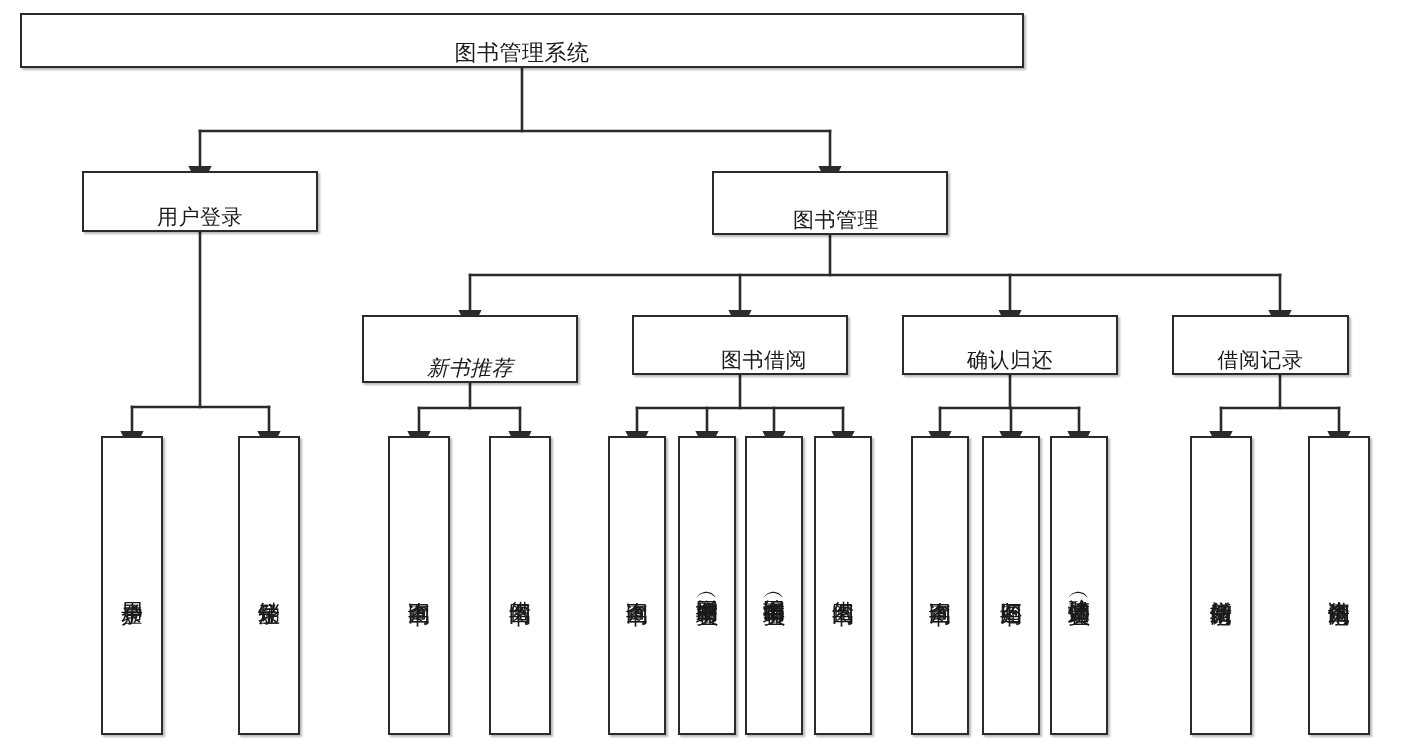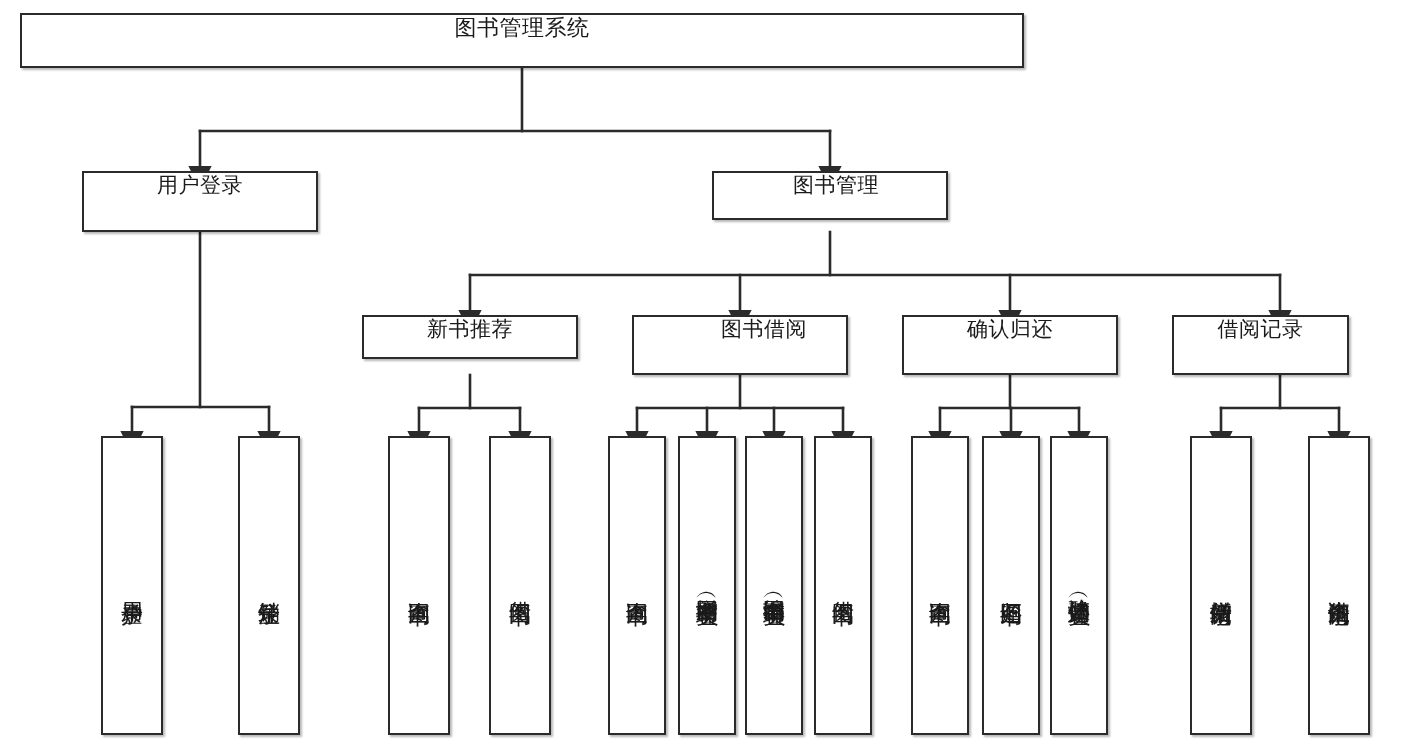--- a/index.html
+++ b/index.html
@@ -26,21 +26,21 @@
     height: 747px;
     pointer-events: none;
   }
   .node {
     position: absolute;
     box-sizing: border-box;
     background: #ffffff;
     border: 2px solid #2b2b2b;
     box-shadow: 2px 2px 2px rgba(0,0,0,0.28);
     display: flex;
-    align-items: flex-start;
+    align-items: flex-end;
     justify-content: center;
     color: #1a1a1a;
   }
   .node-label {
     display: block;
     text-align: center;
     line-height: 1.18;
     white-space: nowrap;
   }
   .node.horiz .node-label {
@@ -123,24 +123,24 @@
       </g>
   </svg>
 
   <div id="nodes-layer">
       <div class="node horiz root" style="left: 20px; top: 13px; width: 1004px; height: 55px;">
         <span class="node-label">图书管理系统</span>
       </div>
       <div class="node horiz" style="left: 82px; top: 171px; width: 236px; height: 61px;">
         <span class="node-label">用户登录</span>
       </div>
-      <div class="node horiz" style="left: 712px; top: 171px; width: 236px; height: 49px; padding-left: 12px;">
+      <div class="node horiz" style="left: 712px; top: 171px; width: 236px; height: 64px; padding-left: 12px;">
         <span class="node-label">图书管理</span>
       </div>
-      <div class="node horiz" style="left: 362px; top: 315px; width: 216px; height: 44px;">
+      <div class="node horiz" style="left: 362px; top: 315px; width: 216px; height: 68px; font-style: italic;">
         <span class="node-label">新书推荐</span>
       </div>
       <div class="node horiz" style="left: 632px; top: 315px; width: 216px; height: 60px; padding-left: 48px;">
         <span class="node-label">图书借阅</span>
       </div>
       <div class="node horiz" style="left: 902px; top: 315px; width: 216px; height: 60px;">
         <span class="node-label">确认归还</span>
       </div>
       <div class="node horiz" style="left: 1172px; top: 315px; width: 177px; height: 60px;">
         <span class="node-label">借阅记录</span>

